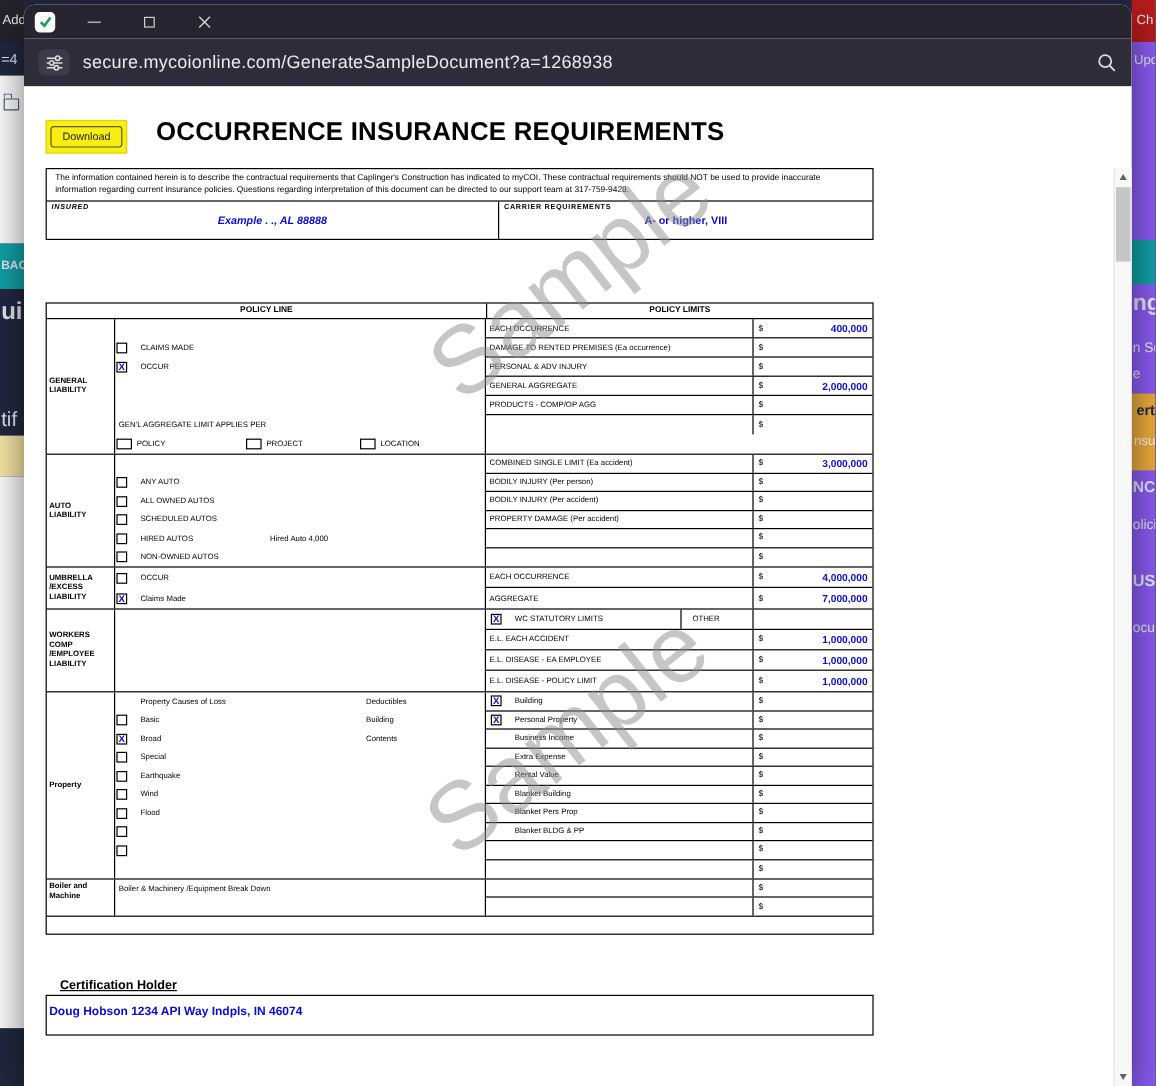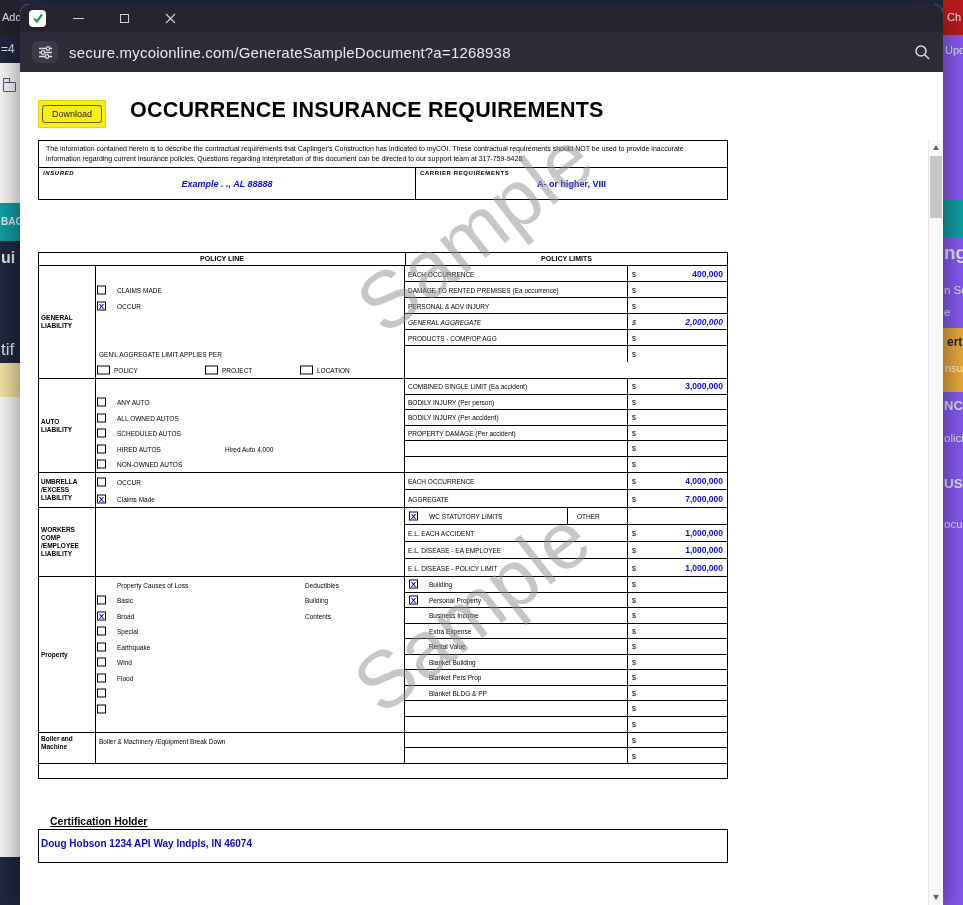--- a/index.html
+++ b/index.html
@@ -91,21 +91,21 @@
     <div class="bgseg" style="left:0;top:35px;width:20px;height:28px;background:#222842">
       <span class="bgtext" style="left:1px;top:7px;font-size:12px">=4</span>
     </div>
     <div class="bgseg" style="left:0;top:63px;width:20px;height:140px;background:#ffffff">
       <span class="bg-folder" style="position:absolute;left:3px;top:19px"></span>
     </div>
     <div class="bgseg" style="left:0;top:203px;width:20px;height:38px;background:#11a3a9">
       <span class="bgtext" style="left:1px;top:13px;font-size:10px;font-weight:bold">BAC</span>
     </div>
     <div class="bgseg" style="left:0;top:241px;width:20px;height:122px;background:#222842">
-      <span class="bgtext" style="left:1px;top:8px;font-size:16px;font-weight:bold">ui</span>
+      <span class="bgtext" style="left:1px;top:8px;font-size:20px;font-weight:bold">ui</span>
       <span class="bgtext" style="left:1px;top:99px;font-size:17px">tif</span>
     </div>
     <div class="bgseg" style="left:0;top:363px;width:20px;height:34px;background:#fbe9a8"></div>
     <div class="bgseg" style="left:0;top:397px;width:20px;height:460px;background:#ffffff"></div>
     <div class="bgseg" style="left:0;top:857px;width:20px;height:48px;background:#222842"></div>
   </div>
 
   <div>
     <div class="bgseg" style="left:943px;top:0;width:20px;height:35px;background:#b91c1c">
       <span class="bgtext" style="left:4px;top:11px;font-size:11px">Ch</span>
@@ -243,21 +243,21 @@
                     </div>
                   </div>
                   <div class="limrow" style="height: 16px;">
                     <div class="limlabel">
                       <div class="ltext" style="left: 3px;">PERSONAL &amp; ADV INJURY</div>
                     </div>
                     <div class="amt">
                       <div class="dsign">$</div>
                     </div>
                   </div>
-                  <div class="limrow" style="height: 16px; font-style: italic;">
+                  <div class="limrow" style="height: 16px;">
                     <div class="limlabel">
                       <div class="ltext" style="left: 3px;">GENERAL AGGREGATE</div>
                     </div>
                     <div class="amt">
                       <div class="dsign">$</div>
                       <div class="aval">2,000,000</div>
                     </div>
                   </div>
                   <div class="limrow" style="height: 16px;">
                     <div class="limlabel">

